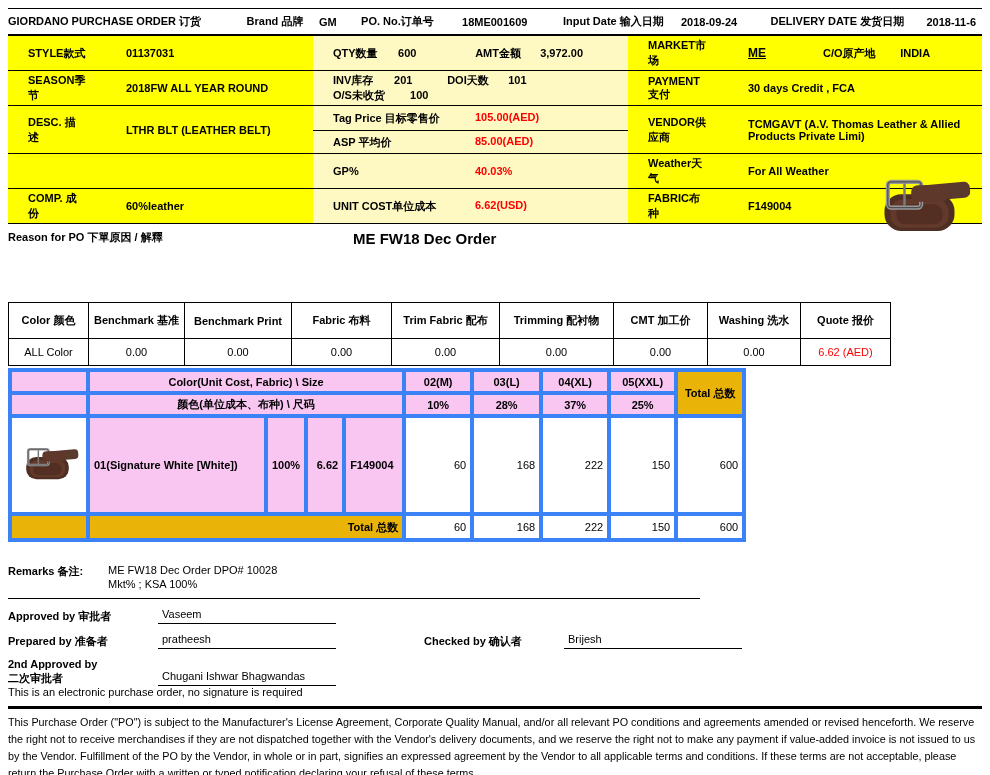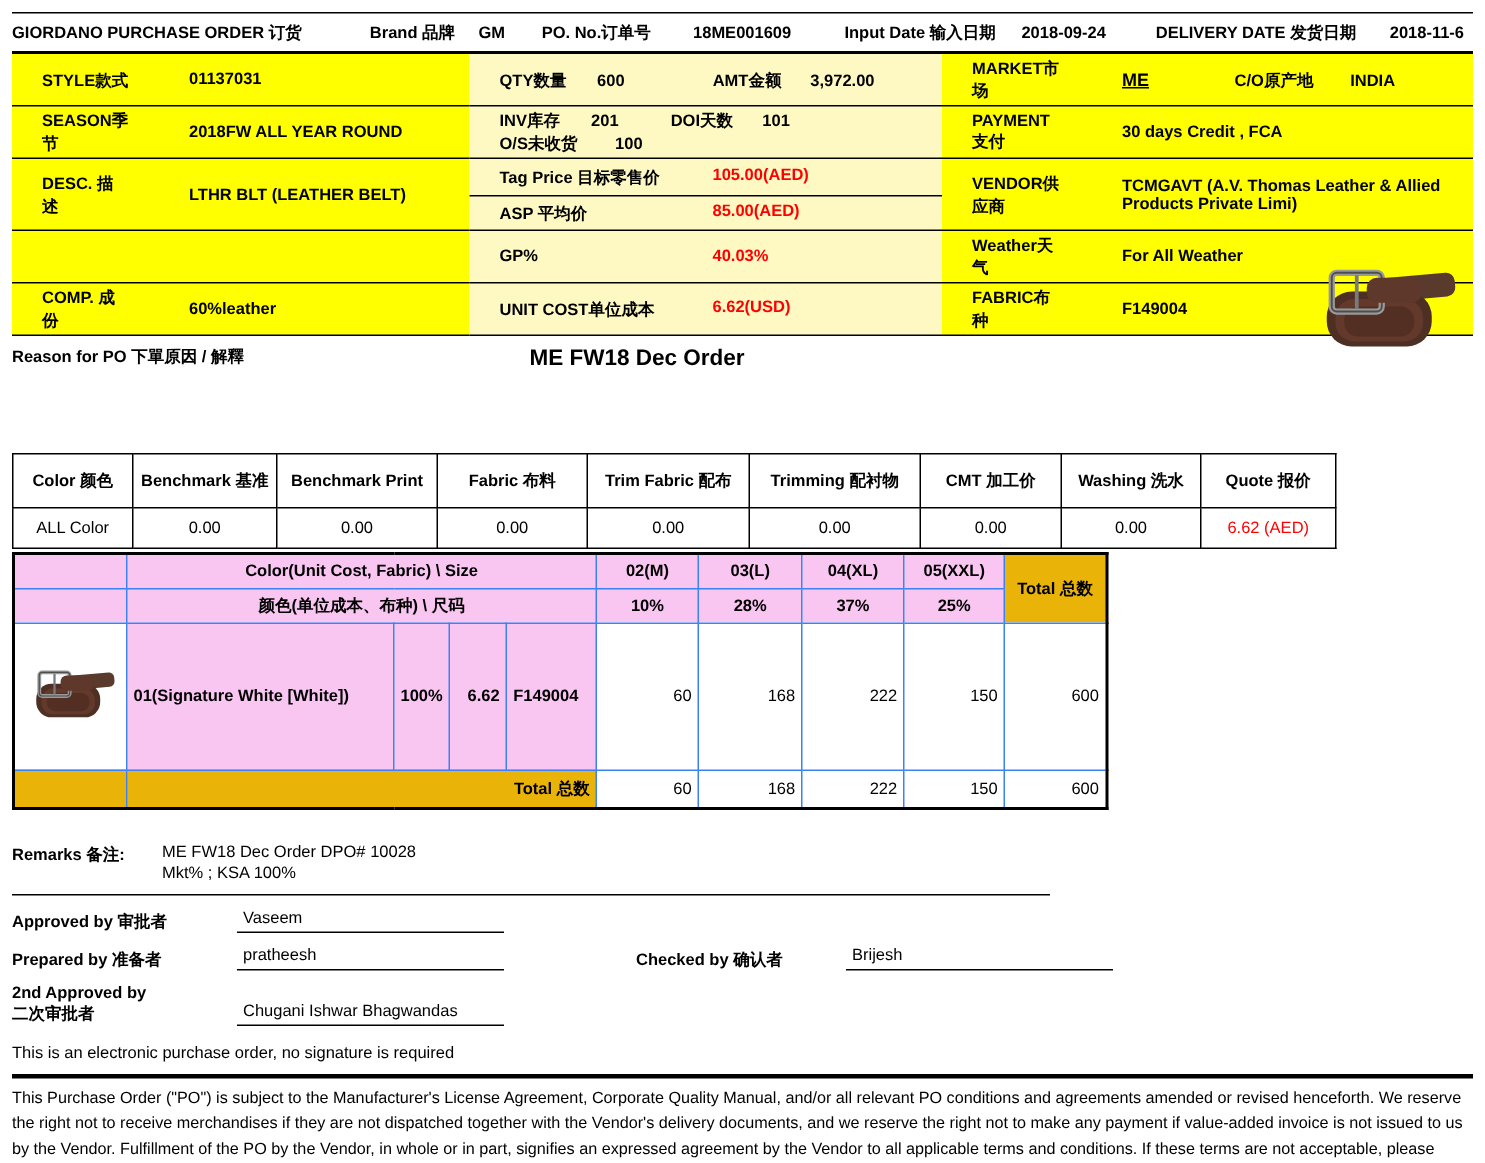--- a/index.html
+++ b/index.html
@@ -45,21 +45,21 @@
   .belt-photo-big { position:absolute; top:176px; left:860px; width:124px; height:60px; }
 
   
   table.quote { border-collapse:collapse; margin-top:44px; table-layout:fixed; }
   table.quote td { border:1px solid #000; text-align:center; padding:2px 3px; }
   table.quote tr.hd td { font-weight:bold; height:36px; vertical-align:middle; }
   table.quote tr.dt td { height:27px; }
 
   
   table.sizes { border-collapse:collapse; margin-top:2px; table-layout:fixed; border:2px solid #000; }
-  table.sizes td { border:1px solid #3b82f6; padding:1px 4px; vertical-align:middle; }
+  table.sizes td { border:4px solid #3b82f6; padding:1px 4px; vertical-align:middle; }
   .pink { background:#F9C6F2; }
   .mag  { background:#eab308; }
   table.sizes .hd td { font-weight:bold; text-align:center; height:23px; }
   .num { text-align:right; background:#fff; }
   .size-name { font-weight:bold; }
   .thumb-cell { background:#fff; text-align:center; }
   .total-row td { height:26px; font-weight:bold; }
   .total-row td.num { font-weight:normal; }
   .data-row td { height:98px; }
   .data-row td.num { font-weight:normal; }
@@ -67,21 +67,21 @@
   
   .remarks { display:flex; margin-top:22px; }
   .remarks .lbl { font-weight:bold; width:100px; }
   .remarks .lines div { margin-bottom:2px; }
   .sep1 { border-top:1.5px solid #000; width:692px; margin-top:6px; }
   .sig-row { display:flex; margin-top:9px; align-items:flex-end; }
   .sig-lbl { font-weight:bold; width:150px; }
   .sig-lbl2 { font-weight:bold; width:150px; line-height:1.25; }
   .sig-line { display:inline-block; width:178px; border-bottom:1.5px solid #000; padding:0 4px 3px 4px; }
   .chk-lbl { font-weight:bold; width:140px; margin-left:88px; }
-  .note { margin-top:12px; }
+  .note { }
   .sep2 { border-top:3px solid #000; width:974px; margin-top:8px; }
 
   
   .legal-en { margin-top:5px; width:968px; font-size:10.8px; line-height:1.6; }
   .legal-cn { margin-top:16px; width:968px; font-size:11px; line-height:1.65; }
 </style>
 </head>
 <body>
 
 <div class="page">

